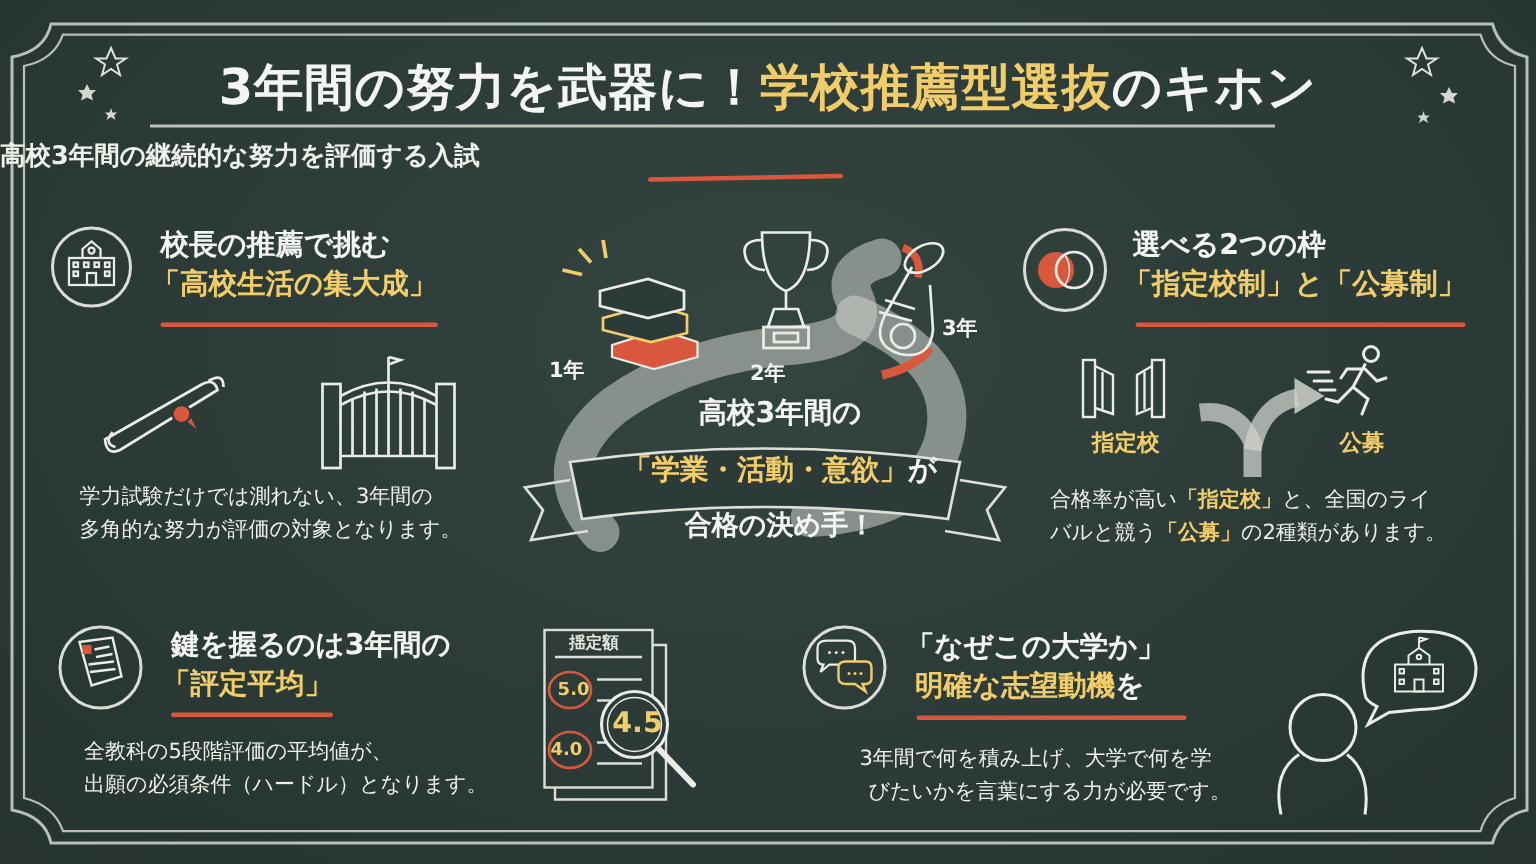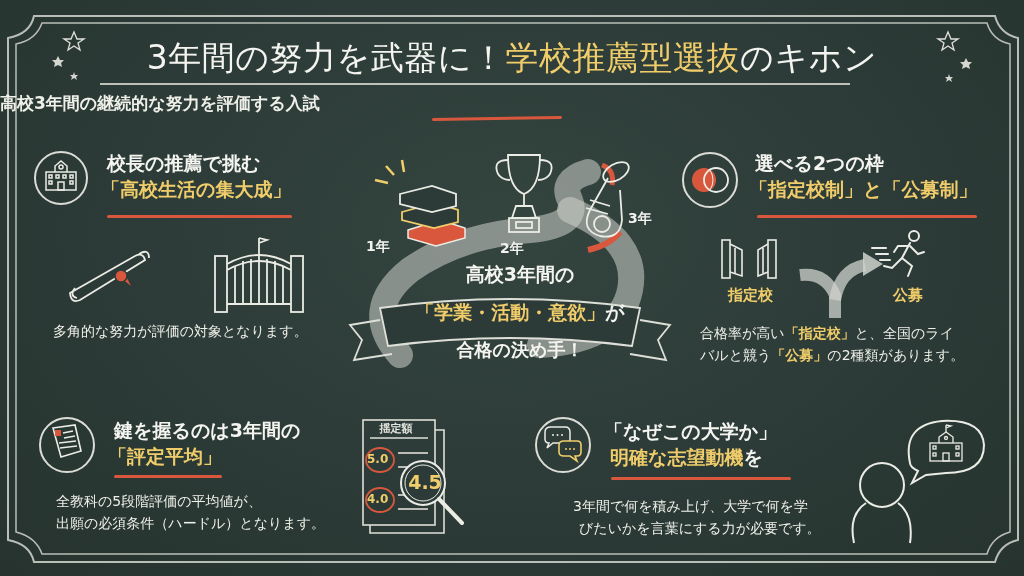--- a/index.html
+++ b/index.html
@@ -1,20 +1,20 @@
 <!DOCTYPE html>
 <html><head>
 <meta charset="utf-8">
 <style>
   html, body { margin:0; padding:0; }
   body { width:1024px; height:576px; overflow:hidden; background:#2b3a37; font-family:"DejaVu Sans","Liberation Sans",sans-serif; }
   .board { position:relative; width:1024px; height:576px; background: radial-gradient(ellipse at 50% 40%, #34443f 0%, #2c3b37 55%, #26332f 100%); color:#f2f2ee; overflow:hidden; }
   .frame { position:absolute; left:0; top:0; }
   .abs { position:absolute; }
-  .title-row { position:absolute; left:0; top:36px; width:1024px; text-align:center; font-weight:normal; font-size:33px; letter-spacing:0.5px; white-space:nowrap; }
+  .title-row { position:absolute; left:0; top:36px; width:1024px; text-align:center; font-weight:bold; font-size:33px; letter-spacing:0.5px; white-space:nowrap; }
   .title-row .w { color:#f4f4f0; }
   .title-row .y { color:#f0cd6a; }
   .title-line { position:absolute; left:100px; top:83px; width:750px; height:2px; background:#d8d8d2; opacity:0.85; }
   .subtitle { position:absolute; left:0; top:92px; width:1024px; text-align:left; font-size:17px; font-weight:bold; color:#f0f0ea; }
   .sub-underline { position:absolute; left:432px; top:117px; width:130px; height:3px; background:#d9583d; border-radius:2px; transform:rotate(-1deg); }
   .head { font-weight:bold; font-size:19px; line-height:26px; color:#f4f4f0; white-space:nowrap; }
   .head .y { color:#f0cd6a; }
   .red-line { height:3px; background:#d9583d; border-radius:2px; }
   .body-text { font-size:14px; line-height:22px; color:#f0f0ea; white-space:nowrap; }
   .body-text .y { color:#f0cd6a; font-weight:bold; }
@@ -104,20 +104,21 @@
         <line x1="46" y1="24" x2="46" y2="70"></line>
       <line x1="54" y1="25" x2="54" y2="70"></line>
         <line x1="62" y1="27" x2="62" y2="70"></line>
       <line x1="70" y1="32" x2="70" y2="70"></line>
       <line x1="46" y1="24" x2="46" y2="4"></line>
       <path d="M46,4 L54,6 L46,9"></path>
     </g>
   </svg>
 
   <div class="abs body-text" style="left:53px;top:320px">
+    <div>学力試験だけでは測れない、3年間の</div>
     <div>多角的な努力が評価の対象となります。</div>
   </div>
 
   <svg class="abs" style="left:340px;top:150px" width="340" height="240">
 
     <path d="M60,205 Q20,160 70,120 Q120,85 190,80 Q240,75 230,50 Q220,30 248,22" fill="none" stroke="#cfd2cc" stroke-width="26" stroke-linecap="round" opacity="0.55"></path>
     <path d="M230,60 Q300,90 290,140 Q280,190 200,195" fill="none" stroke="#cfd2cc" stroke-width="26" stroke-linecap="round" opacity="0.55"></path>
 
     <g>
       <path d="M68,80 L100,70 L125,78 L125,88 L96,96 L68,88 Z" fill="#d9583d" stroke="#ececE6" stroke-width="1.5"></path>
@@ -246,21 +247,21 @@
       <line x1="40" y1="80" x2="70" y2="80"></line>
         <line x1="40" y1="94" x2="70" y2="94"></line>
     </g>
     <ellipse cx="22" cy="45" rx="14" ry="12" fill="none" stroke="#d9583d" stroke-width="1.8"></ellipse>
     <ellipse cx="22" cy="85" rx="14" ry="12" fill="none" stroke="#d9583d" stroke-width="1.8"></ellipse>
     <circle cx="65" cy="68" r="22" fill="#2c3b37" stroke="#ececE6" stroke-width="2"></circle>
     <circle cx="65" cy="68" r="18" fill="none" stroke="#ececE6" stroke-width="1"></circle>
     <line x1="81" y1="84" x2="104" y2="108" stroke="#ececE6" stroke-width="4" stroke-linecap="round"></line>
   </svg>
   <div class="abs" style="left:368px;top:421px;width:56px;text-align:center;font-size:11px;font-weight:bold;color:#e6e6e0">揺定額</div>
-  <div class="abs" style="left:367px;top:452px;width:26px;text-align:left;font-size:12px;font-weight:bold;color:#f0cd6a">5.0</div>
+  <div class="abs" style="left:367px;top:452px;width:26px;text-align:right;font-size:12px;font-weight:bold;color:#f0cd6a">5.0</div>
   <div class="abs" style="left:367px;top:492px;width:26px;text-align:left;font-size:12px;font-weight:bold;color:#f0cd6a">4.0</div>
   <div class="abs" style="left:402px;top:471px;width:46px;text-align:center;font-size:19px;font-weight:bold;color:#f0cd6a">4.5</div>
 
   <svg class="abs" style="left:533px;top:415px" width="60" height="60">
     <circle cx="30" cy="30" r="27" fill="none" stroke="#dcdcd6" stroke-width="2"></circle>
     <path d="M12,17 Q12,12 18,12 L32,12 Q37,12 37,17 L37,24 Q37,28 32,28 L20,28 L14,33 L16,28 Q12,28 12,24 Z" fill="none" stroke="#ececE6" stroke-width="1.5"></path>
     <path d="M26,30 Q26,26 31,26 L44,26 Q48,26 48,30 L48,37 Q48,41 44,41 L42,41 L44,46 L37,41 L31,41 Q26,41 26,37 Z" fill="#2c3b37" stroke="#f0cd6a" stroke-width="1.6"></path>
     <g fill="#ececE6">
         <circle cx="20" cy="20" r="1"></circle>
         <circle cx="24.5" cy="20" r="1"></circle>

